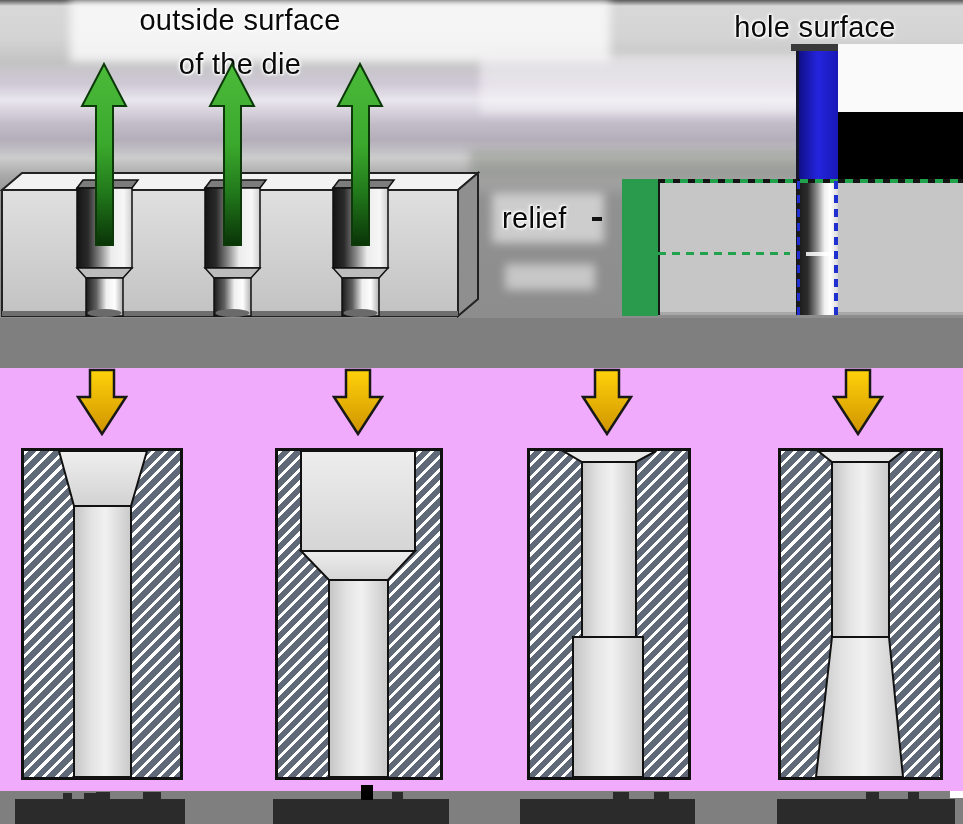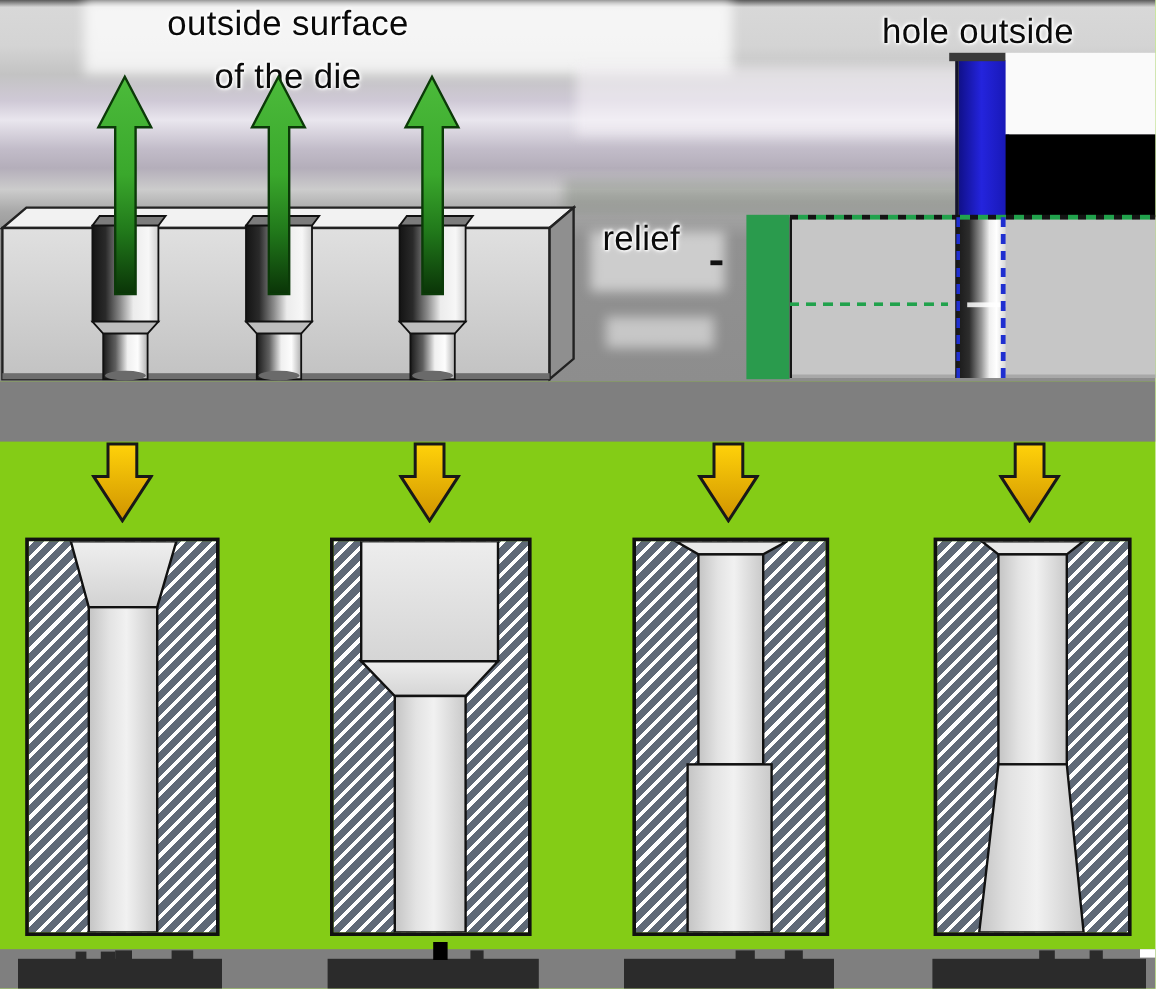--- a/index.html
+++ b/index.html
@@ -1,17 +1,17 @@
 <!DOCTYPE html>
 <html><head>
 <meta charset="utf-8">
 <style>
   html,body{margin:0;padding:0;background:#ffffff;}
   #stage{position:relative;width:963px;height:824px;overflow:hidden;
-         background:#84cc16;font-family:"Liberation Sans",sans-serif;}
+         background:#f0abfc;font-family:"Liberation Sans",sans-serif;}
   .abs{position:absolute;}
 
   
   #top-bg{left:0;top:0;width:963px;height:318px;
     background:linear-gradient(180deg,
       #5a5a5a 0px,#d8d8d8 6px,#d4d4d4 38px,#c3c3c3 62px,
       #cfc9d6 84px,#e9e6ee 100px,#c2bcc9 124px,#b4aeba 140px,
       #cccccc 158px,#a8a8a8 176px,#919191 200px,#8d8d8d 318px);}
   .streak{position:absolute;filter:blur(5px);}
 
@@ -60,22 +60,22 @@
 
   <div id="top-bg" class="abs"></div>
   <div class="streak" style="left:70px;top:0;width:540px;height:62px;background:rgba(255,255,255,.75);"></div>
   <div class="streak" style="left:480px;top:55px;width:350px;height:58px;background:rgba(246,243,249,.6);"></div>
   <div class="streak" style="left:470px;top:150px;width:340px;height:26px;background:rgba(92,102,86,.30);"></div>
   <div class="streak" style="left:492px;top:193px;width:112px;height:50px;background:rgba(255,255,255,.55);"></div>
   <div class="streak" style="left:505px;top:264px;width:90px;height:26px;background:rgba(255,255,255,.5);"></div>
 
   <div class="diagram-text" style="left:80px;top:5px;width:320px;">outside surface</div>
   <div class="diagram-text" style="left:80px;top:32px;width:320px;margin-top:17px;">of the die</div>
-  <div class="diagram-text" style="left:690px;top:12px;width:250px;">hole outside</div>
-  <div class="diagram-text" style="left:502px;top:184px;width:95px;text-align:left;">relief</div>
+  <div class="diagram-text" style="left:690px;top:12px;width:250px;">hole surface</div>
+  <div class="diagram-text" style="left:502px;top:203px;width:95px;text-align:left;">relief</div>
   <div id="relief-dash-mark" class="abs"></div>
 
   <svg class="abs" style="left:0;top:55px;" width="480" height="263" viewBox="0 0 480 263">
     <defs>
       <linearGradient id="ag" x1="0" y1="0" x2="0" y2="1">
         <stop offset="0" stop-color="#4cbb3b"></stop>
           <stop offset="0.45" stop-color="#3aa82c"></stop>
         <stop offset="0.72" stop-color="#20771a"></stop>
           <stop offset="1" stop-color="#0a3407"></stop>
       </linearGradient>

